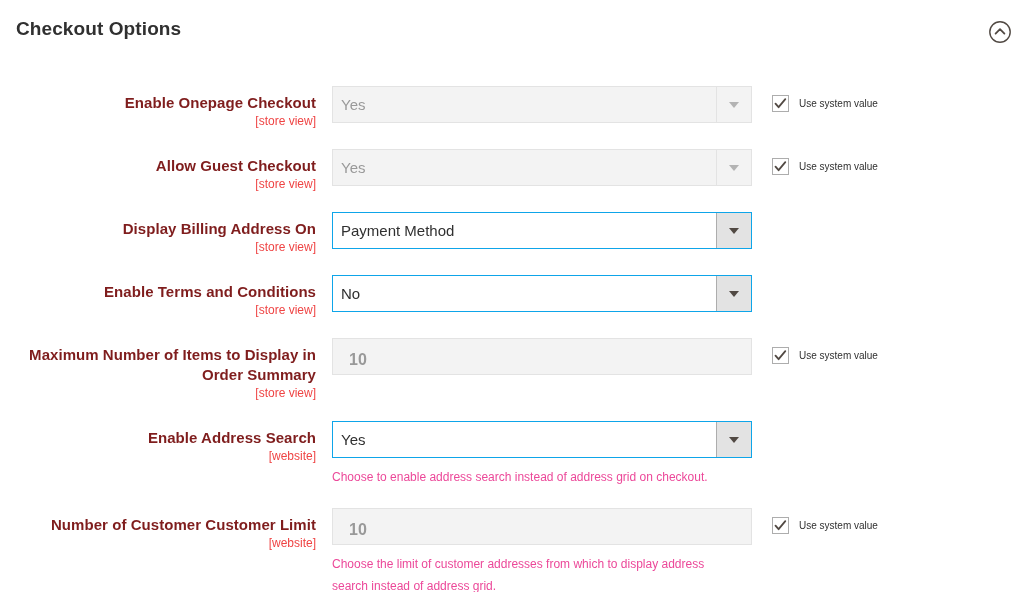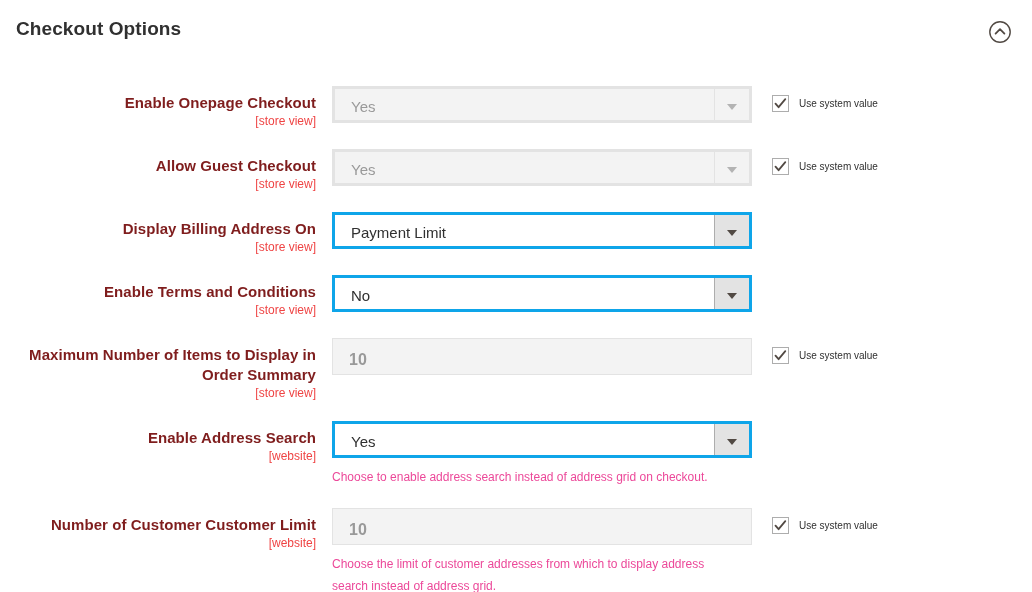--- a/index.html
+++ b/index.html
@@ -90,26 +90,26 @@
     flex: 0 0 420px;
     width: 420px;
   }
 
   
   .ui-select {
     position: relative;
     display: block;
     width: 420px;
     height: 37px;
-    border: 3px solid #0ea5e9;
+    border: 1px solid #0ea5e9;
     background: #ffffff;
     font-size: 15px;
     color: #303030;
     line-height: 35px;
-    padding-left: 16px;
+    padding-left: 8px;
     cursor: pointer;
     user-select: none;
     overflow: hidden;
     white-space: nowrap;
   }
   .ui-select .sel-arrow {
     position: absolute;
     top: 0;
     right: 0;
     width: 35px;
@@ -250,21 +250,21 @@
           </span>
           <span class="cb-label">Use system value</span>
         </div>
       </div>
       <div class="field-row">
         <div class="field-label">
           <span class="label-text">Display Billing Address On</span>
           <span class="label-scope">[store view]</span>
         </div>
         <div class="field-control">
-          <div class="ui-select"><span>Payment Limit</span><span class="sel-arrow">
+          <div class="ui-select"><span>Payment Method</span><span class="sel-arrow">
               <i></i>
             </span></div>
         </div>
         <div class="system-value is-hidden">
           <span class="cb-box"></span>
           <span class="cb-label">Use system value</span>
         </div>
       </div>
       <div class="field-row">
         <div class="field-label">

